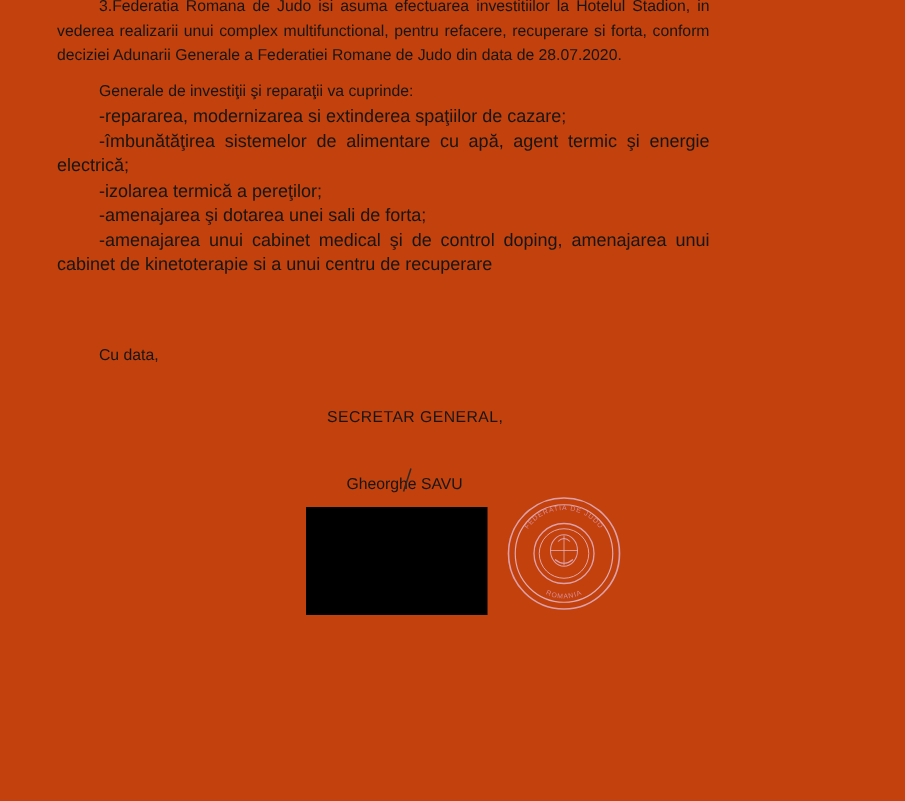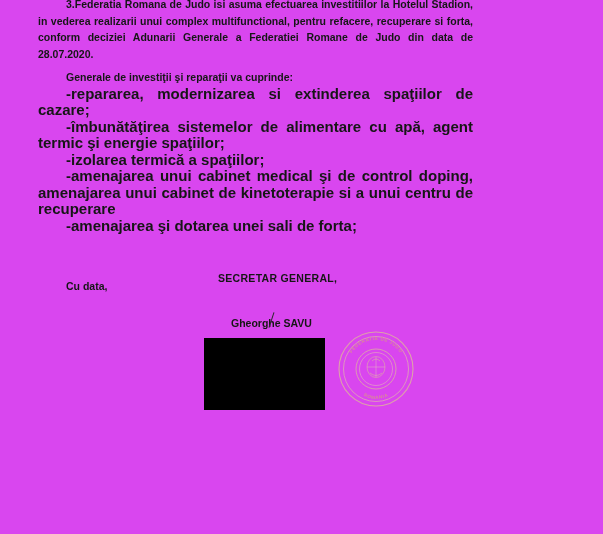--- a/index.html
+++ b/index.html
@@ -11,22 +11,21 @@
     width: 603px;
     height: 534px;
     overflow: hidden;
     font-family: "Liberation Sans", sans-serif;
     color: #1a1a1a;
   }
   .page {
     position: relative;
     width: 603px;
     height: 534px;
-    background: #d946ef;
-    font-weight: bold;
+    background: #c2410c;
   }
   .doc-body {
     position: absolute;
     left: 38px;
     top: 0px;
     width: 435px;
   }
   .para {
     font-size: 10.5px;
     line-height: 16.5px;
@@ -36,21 +35,21 @@
   }
   .para.indent {
     text-indent: 28px;
   }
   .para.clipped-top {
     margin-top: -4px;
   }
   .spacer-sm { height: 7px; }
   .spacer-lg { height: 22px; }
   .bullet-line {
-    font-size: 15px;
+    font-size: 12px;
     line-height: 16.5px;
     text-indent: 28px;
     text-align: justify;
     color: #161616;
   }
   .sig-title {
     position: absolute;
     left: 218px;
     top: 272px;
     font-size: 10.5px;
@@ -104,24 +103,24 @@
 
   <div class="doc-body">
 
     <p class="para indent clipped-top">3.Federatia Romana de Judo isi asuma efectuarea investitiilor la Hotelul Stadion, in vederea realizarii unui complex multifunctional, pentru refacere, recuperare si forta, conform deciziei Adunarii Generale a Federatiei Romane de Judo din data de 28.07.2020.</p>
 
     <div class="spacer-sm"></div>
 
     <p class="para indent">Generale de investiţii şi reparaţii va cuprinde:</p>
 
     <div class="bullet-line">-repararea, modernizarea si extinderea spaţiilor de cazare;</div>
-    <div class="bullet-line">-îmbunătăţirea sistemelor de alimentare cu apă, agent termic şi energie spaţiilor;</div>
-    <div class="bullet-line">-izolarea termică a spaţiilor;</div>
+    <div class="bullet-line">-îmbunătăţirea sistemelor de alimentare cu apă, agent termic şi energie electrică;</div>
+    <div class="bullet-line">-izolarea termică a pereţilor;</div>
+    <div class="bullet-line">-amenajarea şi dotarea unei sali de forta;</div>
     <div class="bullet-line">-amenajarea unui cabinet medical şi de control doping, amenajarea unui cabinet de kinetoterapie si a unui centru de recuperare</div>
-    <div class="bullet-line">-amenajarea şi dotarea unei sali de forta;</div>
 
     <div class="spacer-lg"></div>
 
 
     <div class="spacer-lg"></div>
 
     <p class="para indent">Cu data,</p>
 
   </div>
 

